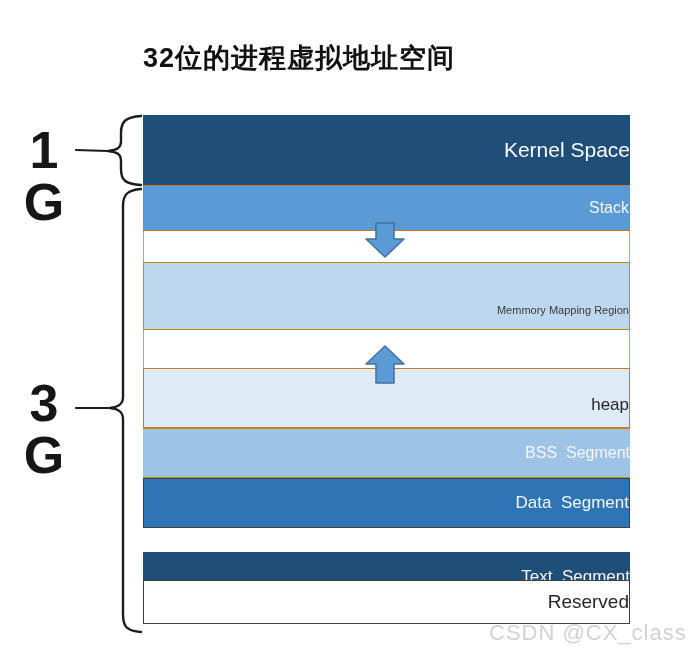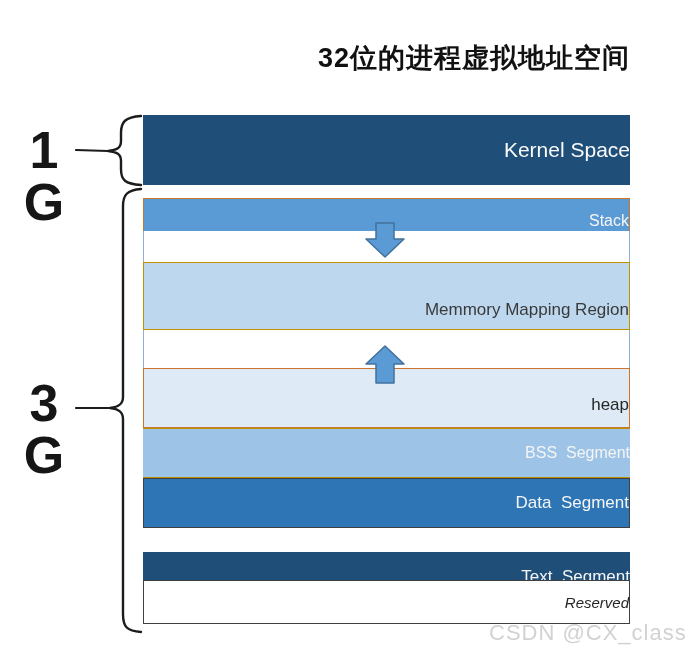--- a/index.html
+++ b/index.html
@@ -2,58 +2,58 @@
 <html><head>
 <meta charset="utf-8">
 <style>
   html,body{margin:0;padding:0;background:#ffffff;}
   .canvas{
     position:relative;width:698px;height:658px;background:#ffffff;overflow:hidden;
     font-family:"Liberation Sans","DejaVu Sans",sans-serif;
   }
   .title{
     position:absolute;top:40px;left:143px;width:487px;
-    text-align:right;font-size:27px;font-weight:bold;color:#111111;
+    text-align:left;font-size:27px;font-weight:bold;color:#111111;
     letter-spacing:1px;white-space:nowrap;
   }
   .overlay{position:absolute;top:0;left:0;pointer-events:none;}
   .brace{fill:none;stroke:#1c1c1c;stroke-width:2.4;stroke-linecap:round;}
   .tick{stroke:#1c1c1c;stroke-width:2.2;stroke-linecap:round;}
   .size-label{
     position:absolute;left:22px;width:44px;text-align:center;
     font-size:52px;line-height:52px;font-weight:bold;color:#161616;
   }
   .size-label span{display:block;}
   .lbl-1g{top:124px;}
   .lbl-3g{top:377px;}
   .seg{
     position:absolute;left:143px;width:487px;box-sizing:border-box;
     display:flex;align-items:center;justify-content:flex-end;
   }
   .seg-label{white-space:pre;}
   .seg-kernel{top:115px;height:70px;background:#1F4E79;}
   .seg-kernel .seg-label{color:#FAFAFA;font-size:21px;}
-  .seg-stack{top:185px;height:46px;background:#5B9BD5;border:1px solid #C9762B;margin-top:13px;}
+  .seg-stack{top:185px;height:46px;background:#5B9BD5;border:1px solid #C9762B;}
   .seg-stack .seg-label{color:#F5F5F5;font-size:16px;}
   .gap{position:absolute;left:143px;width:487px;box-sizing:border-box;background:#ffffff;
        border-left:1px solid #8FAFD4;border-right:1px solid #8FAFD4;}
   .gap1{top:231px;height:31px;}
   .gap2{top:330px;height:38px;}
   .seg-mmr{top:262px;height:68px;background:#BDD7EE;border:1px solid #BF9000;}
-  .seg-mmr .seg-label{color:#3A3A3A;font-size:17px;margin-top:28px;}
+  .seg-mmr .seg-label{color:#3A3A3A;font-size:11px;margin-top:28px;}
   .seg-heap{top:368px;height:60px;background:#DEEBF7;border:1px solid #C9762B;}
   .seg-heap .seg-label{color:#262626;font-size:17px;padding-top:14px;}
   .seg-bss{top:428px;height:50px;background:#9DC3E6;border-top:1px solid #BF9000;border-bottom:1px solid #BF9000;}
   .seg-bss .seg-label{color:#F5F5F5;font-size:16px;margin-left:16px;}
   .seg-data{top:478px;height:50px;background:#2E75B6;border:1px solid #404040;}
   .seg-data .seg-label{color:#F5F5F5;font-size:17px;}
   .seg-text{top:552px;height:52px;background:#1F4E79;border-bottom:2px solid #548235;}
   .seg-text .seg-label{color:#F5F5F5;font-size:17px;}
   .seg-reserved{top:580px;height:44px;background:#FFFFFF;border:1px solid #3F3F3F;}
-  .seg-reserved .seg-label{color:#262626;font-size:15px;font-style:italic;}
+  .seg-reserved .seg-label{color:#262626;font-size:19px;}
   .arrow{fill:#5B9BD5;stroke:#41719C;stroke-width:1.5;stroke-linejoin:round;}
   .watermark{
     position:absolute;left:489px;top:620px;
     font-size:22px;color:#D2D2D2;letter-spacing:1px;white-space:nowrap;
   }
 </style>
 </head>
 <body>
 
 <div class="canvas">

